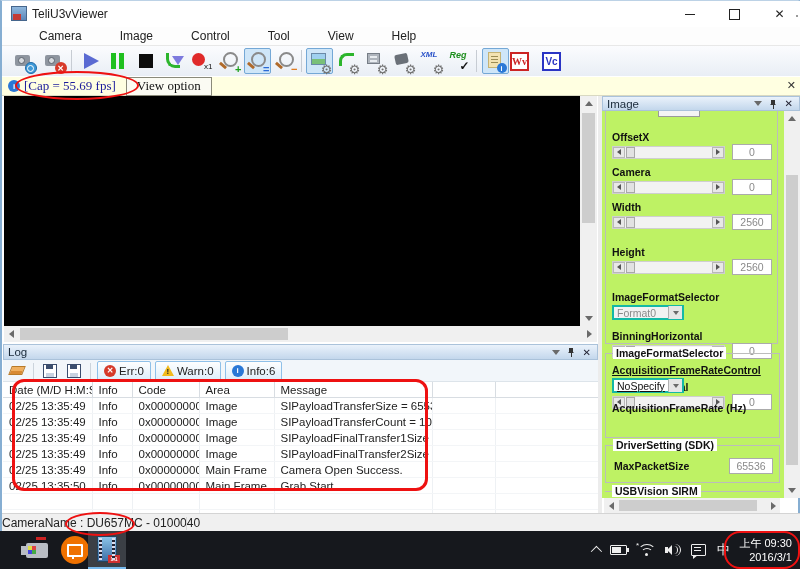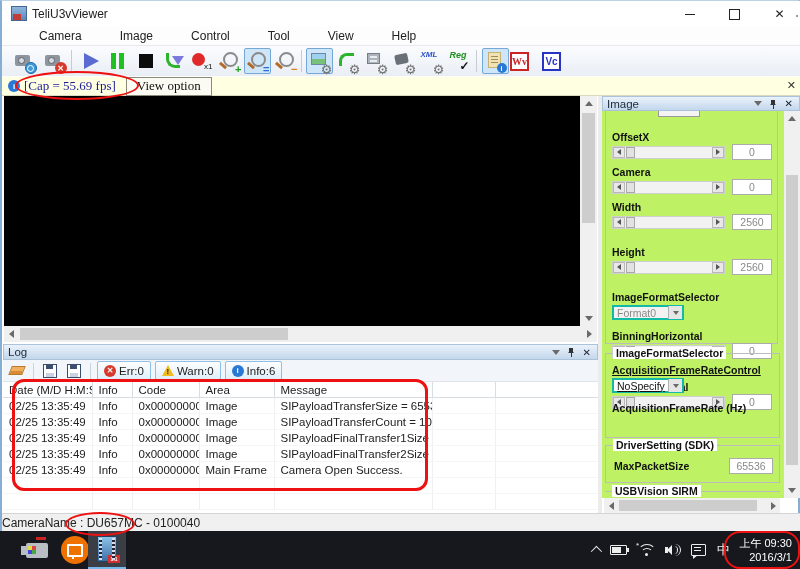--- a/index.html
+++ b/index.html
@@ -435,20 +435,29 @@
       <tr>
             <td>02/25 13:35:49</td>
             <td>Info</td>
             <td>0x00000000</td>
             <td>Main Frame</td>
             <td>Camera Open Success.</td>
             <td></td>
             <td style="border-right:none;"></td>
           </tr>
       <tr>
+            <td>02/25 13:35:50</td>
+            <td>Info</td>
+            <td>0x00000000</td>
+            <td>Main Frame</td>
+            <td>Grab Start.</td>
+            <td></td>
+            <td style="border-right:none;"></td>
+          </tr>
+      <tr>
             <td></td>
             <td></td>
             <td></td>
             <td></td>
             <td></td>
             <td></td>
             <td style="border-right:none;"></td>
           </tr>
       <tr>
             <td></td>

